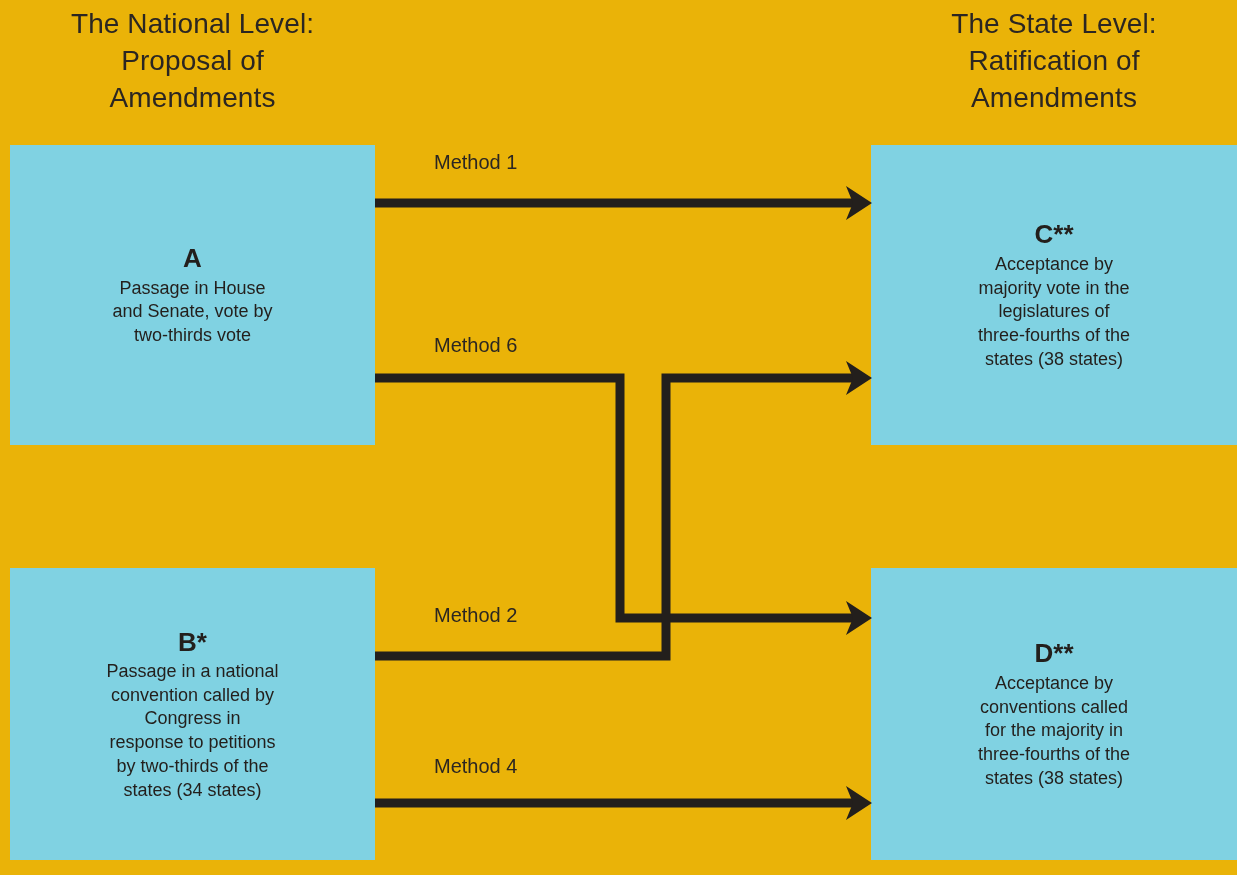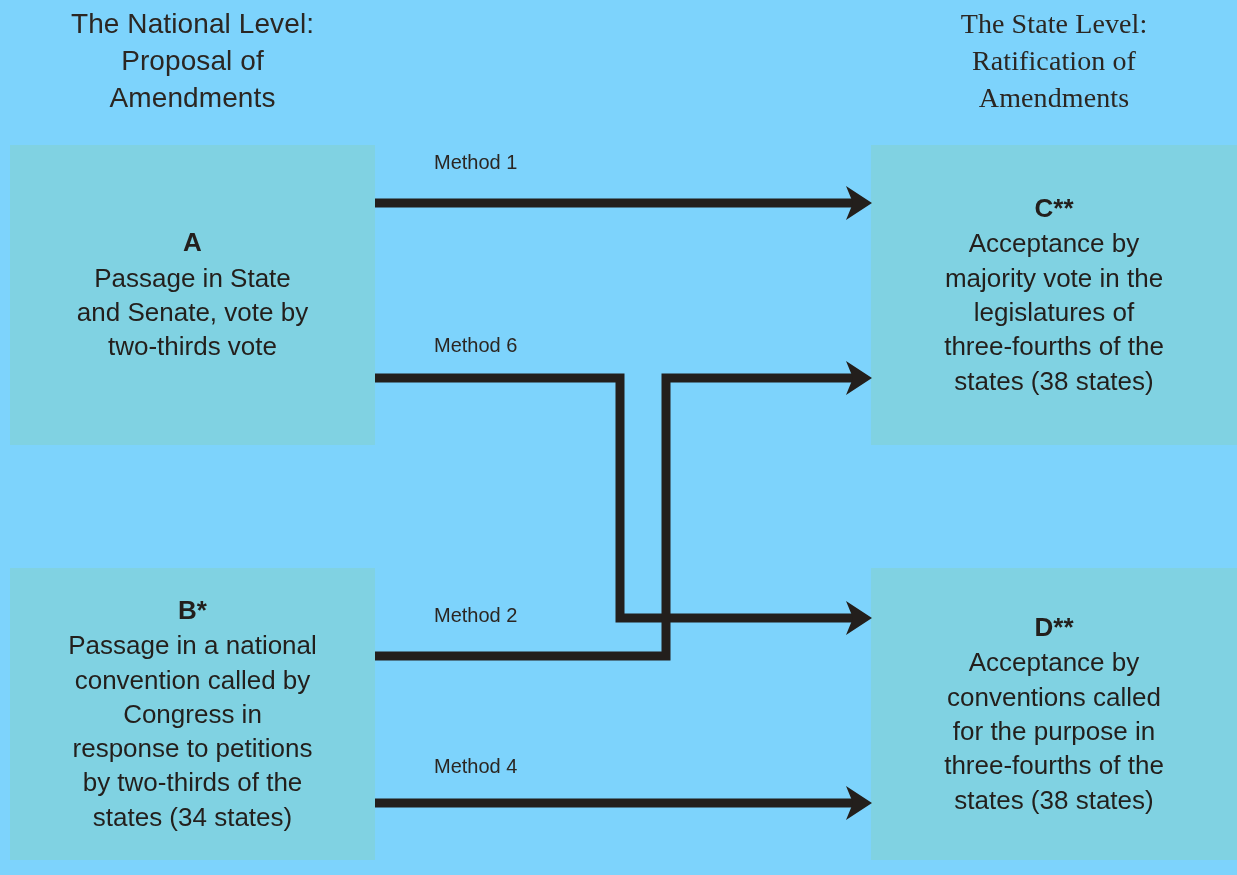--- a/index.html
+++ b/index.html
@@ -4,38 +4,38 @@
 <style>
   html, body {
     margin: 0;
     padding: 0;
     background: #faf5ea;
   }
   #stage {
     position: relative;
     width: 1237px;
     height: 875px;
-    background: #7dd3fc;
+    background: #eab308;
     font-family: "Liberation Sans", sans-serif;
     color: #231f1c;
     overflow: hidden;
   }
 
   
   .col-header {
     position: absolute;
     text-align: center;
     font-size: 28px;
     line-height: 1.32;
     color: #2b2622;
     font-weight: 400;
     letter-spacing: 0.1px;
   }
   #header-left  { left: 10px;  top: 6px;  width: 365px; }
-  #header-right { left: 871px; top: 6px;  width: 366px; font-family: Liberation Serif, serif; }
+  #header-right { left: 871px; top: 6px;  width: 366px; }
   .col-header .hline { display: block; white-space: nowrap; }
 
   
   .node-box {
     position: absolute;
     background: #80d2e2;
     display: flex;
     flex-direction: column;
     align-items: center;
     justify-content: center;
@@ -44,21 +44,21 @@
     box-sizing: border-box;
   }
   .node-title {
     font-size: 26px;
     font-weight: bold;
     line-height: 1.28;
     color: #231f1c;
     margin-bottom: 1px;
   }
   .node-body {
-    font-size: 26px;
+    font-size: 18px;
     line-height: 1.32;
     color: #231f1c;
     font-weight: 400;
   }
   .node-body .bline { display: block; white-space: nowrap; }
 
   #box-a { left: 10px;  top: 145px; width: 365px; height: 300px; }
   #box-c { left: 871px; top: 145px; width: 366px; height: 300px; }
   #box-b { left: 10px;  top: 568px; width: 365px; height: 292px; }
   #box-d { left: 871px; top: 568px; width: 366px; height: 292px; }
@@ -107,21 +107,21 @@
 
   <div id="header-right" class="col-header">
     <span class="hline">The State Level:</span>
     <span class="hline">Ratification of</span>
     <span class="hline">Amendments</span>
   </div>
 
   <div id="box-a" class="node-box">
     <div class="node-title">A</div>
     <div class="node-body">
-      <span class="bline">Passage in State</span>
+      <span class="bline">Passage in House</span>
       <span class="bline">and Senate, vote by</span>
       <span class="bline">two-thirds vote</span>
     </div>
   </div>
 
   <div id="box-c" class="node-box">
     <div class="node-title">C**</div>
     <div class="node-body">
       <span class="bline">Acceptance by</span>
       <span class="bline">majority vote in the</span>
@@ -141,21 +141,21 @@
       <span class="bline">by two-thirds of the</span>
       <span class="bline">states (34 states)</span>
     </div>
   </div>
 
   <div id="box-d" class="node-box">
     <div class="node-title">D**</div>
     <div class="node-body">
       <span class="bline">Acceptance by</span>
       <span class="bline">conventions called</span>
-      <span class="bline">for the purpose in</span>
+      <span class="bline">for the majority in</span>
       <span class="bline">three-fourths of the</span>
       <span class="bline">states (38 states)</span>
     </div>
   </div>
 
   <svg id="connectors" viewBox="0 0 1237 875">
 
     <g>
       <path class="wire" d="M 375 203 L 853 203"></path>
       <polygon class="head" points="846,186 872,203 846,220 853,203"></polygon>

